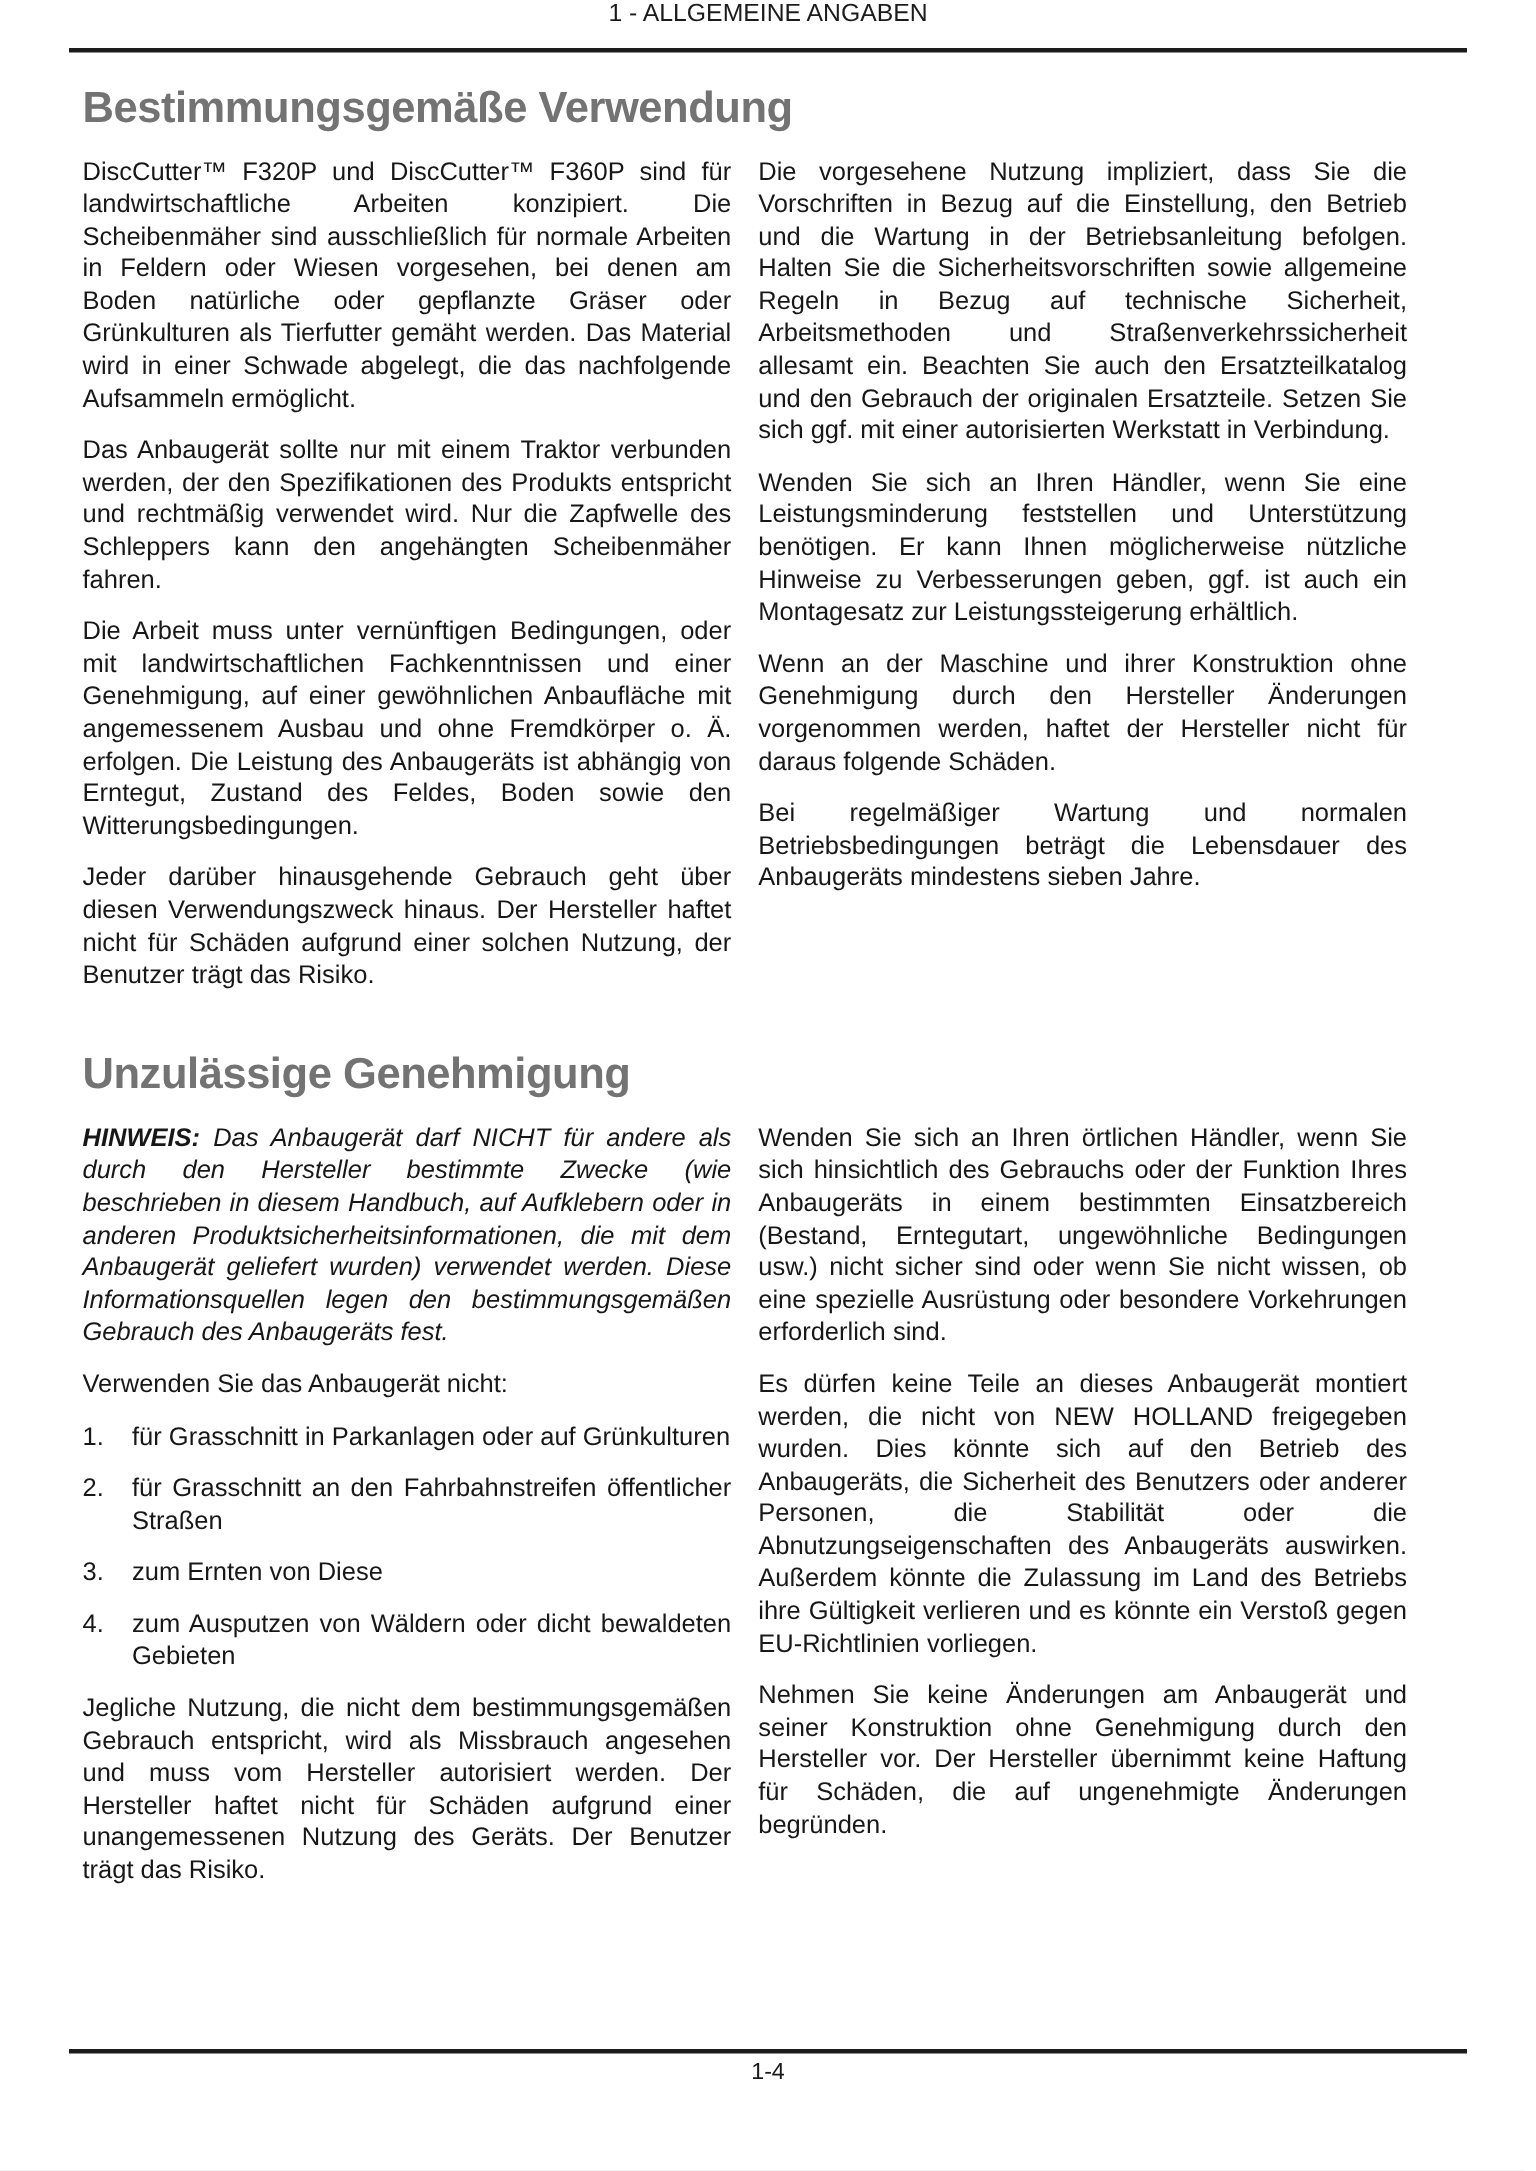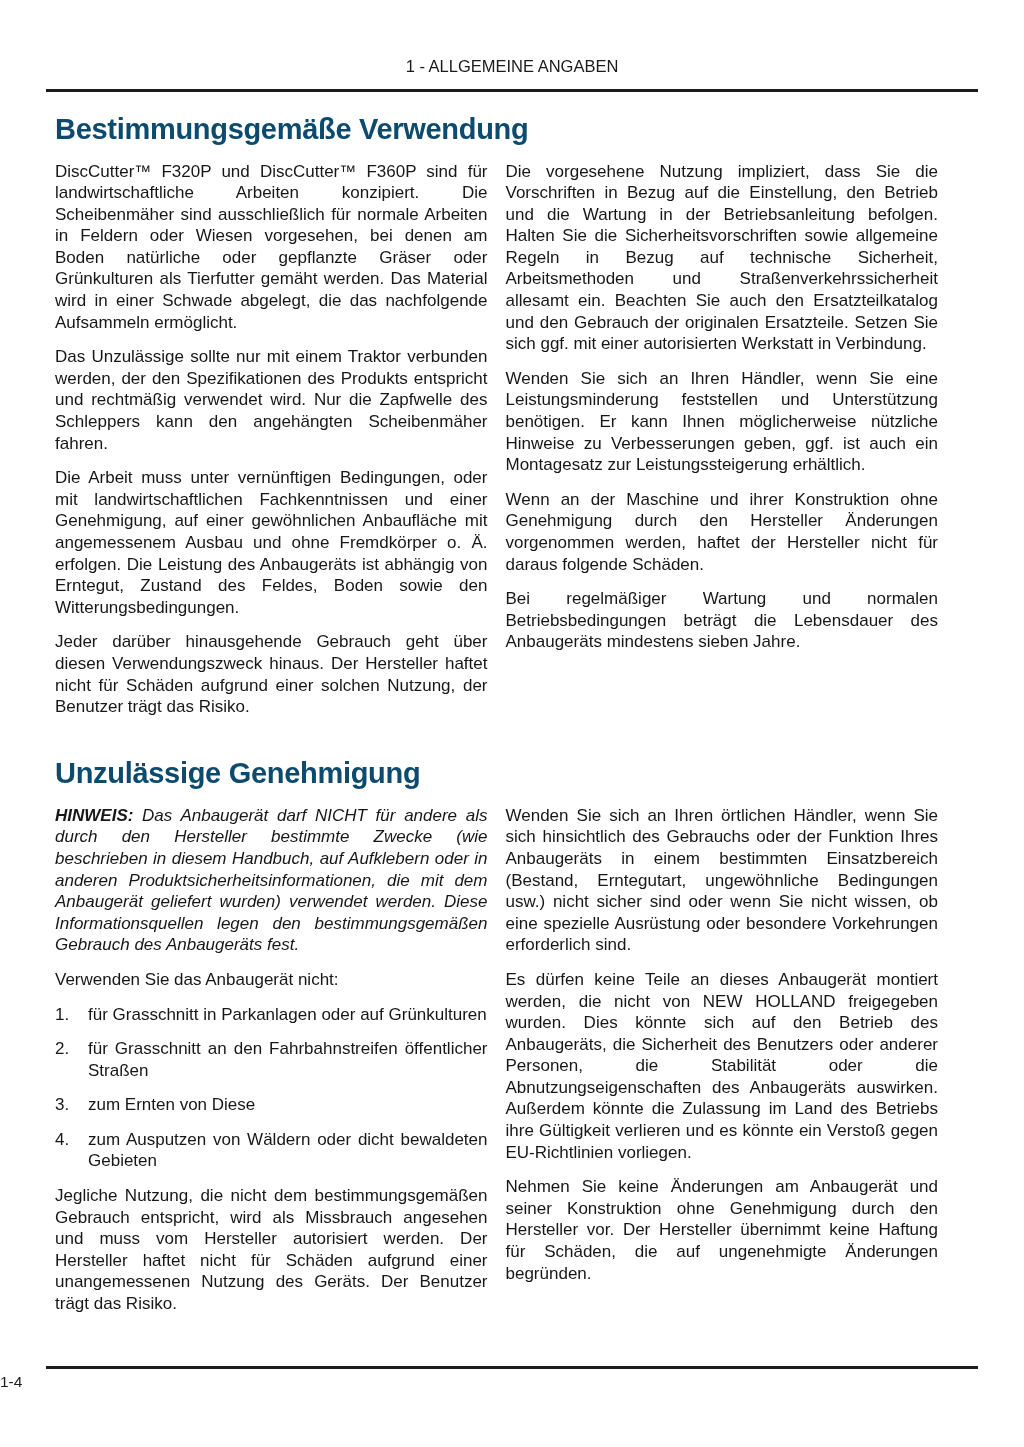--- a/index.html
+++ b/index.html
@@ -8,38 +8,37 @@
     position: relative;
     width: 1024px;
     height: 1447px;
     margin: 0 auto;
     background: #ffffff;
     color: #171717;
     font-family: "Liberation Sans", "DejaVu Sans", sans-serif;
     overflow: hidden;
   }
   .running-header {
-    padding-top: 57px;
     text-align: center;
     font-size: 16.5px;
     color: #1b1b1b;
   }
   .rule {
     height: 2.5px;
     background: #1c1c1c;
     margin: 13px 46px 0 46px;
   }
   .content {
     margin: 0 86px 0 55px;
   }
   h1.section-title {
     font-size: 29px;
     font-weight: bold;
     letter-spacing: -0.3px;
-    color: #0c4a6e;
+    color: #737373;
     margin: 21px 0 15px 0;
   }
   h1.second {
     margin-top: 26px;
   }
   .cols {
     display: grid;
     grid-template-columns: 1fr 1fr;
     column-gap: 18px;
     align-items: start;
@@ -62,21 +61,21 @@
   .list-num { width: 33px; flex: none; }
   .list-text { flex: 1 1 auto; text-align: justify; hyphens: auto; }
   .footer {
     position: absolute;
     left: 0;
     right: 0;
     top: 1366px;
   }
   .footer .rule { margin-top: 0; }
   .page-number {
-    text-align: left;
+    text-align: center;
     font-size: 15.5px;
     margin-top: 4px;
     color: #1b1b1b;
   }
 </style>
 </head>
 <body>
 
 <div class="page">
 
@@ -84,21 +83,21 @@
 
   <div class="rule"></div>
 
   <div class="content">
 
     <h1 class="section-title">Bestimmungsgemäße Verwendung</h1>
 
     <div class="cols">
       <div>
         <p class="body">DiscCutter™ F320P und DiscCutter™ F360P sind für landwirtschaftliche Arbeiten konzipiert. Die Scheibenmäher sind ausschließlich für normale Arbeiten in Feldern oder Wiesen vorgesehen, bei denen am Boden natürliche oder gepflanzte Gräser oder Grünkulturen als Tierfutter gemäht werden. Das Material wird in einer Schwade abgelegt, die das nachfolgende Aufsammeln ermöglicht.</p>
-        <p class="body">Das Unzulässige sollte nur mit einem Traktor verbunden werden, der den Spezifikationen des Produkts entspricht und rechtmäßig verwendet wird. Nur die Zapfwelle des Schleppers kann den angehängten Scheibenmäher fahren.</p>
+        <p class="body">Das Anbaugerät sollte nur mit einem Traktor verbunden werden, der den Spezifikationen des Produkts entspricht und rechtmäßig verwendet wird. Nur die Zapfwelle des Schleppers kann den angehängten Scheibenmäher fahren.</p>
         <p class="body">Die Arbeit muss unter vernünftigen Bedingungen, oder mit landwirtschaftlichen Fachkenntnissen und einer Genehmigung, auf einer gewöhnlichen Anbaufläche mit angemessenem Ausbau und ohne Fremdkörper o. Ä. erfolgen. Die Leistung des Anbaugeräts ist abhängig von Erntegut, Zustand des Feldes, Boden sowie den Witterungsbedingungen.</p>
         <p class="body">Jeder darüber hinausgehende Gebrauch geht über diesen Verwendungszweck hinaus. Der Hersteller haftet nicht für Schäden aufgrund einer solchen Nutzung, der Benutzer trägt das Risiko.</p>
       </div>
       <div>
         <p class="body">Die vorgesehene Nutzung impliziert, dass Sie die Vorschriften in Bezug auf die Einstellung, den Betrieb und die Wartung in der Betriebsanleitung befolgen. Halten Sie die Sicherheitsvorschriften sowie allgemeine Regeln in Bezug auf technische Sicherheit, Arbeitsmethoden und Straßenverkehrssicherheit allesamt ein. Beachten Sie auch den Ersatzteilkatalog und den Gebrauch der originalen Ersatzteile. Setzen Sie sich ggf. mit einer autorisierten Werkstatt in Verbindung.</p>
         <p class="body">Wenden Sie sich an Ihren Händler, wenn Sie eine Leistungsminderung feststellen und Unterstützung benötigen. Er kann Ihnen möglicherweise nützliche Hinweise zu Verbesserungen geben, ggf. ist auch ein Montagesatz zur Leistungssteigerung erhältlich.</p>
         <p class="body">Wenn an der Maschine und ihrer Konstruktion ohne Genehmigung durch den Hersteller Änderungen vorgenommen werden, haftet der Hersteller nicht für daraus folgende Schäden.</p>
         <p class="body">Bei regelmäßiger Wartung und normalen Betriebsbedingungen beträgt die Lebensdauer des Anbaugeräts mindestens sieben Jahre.</p>
       </div>
     </div>

